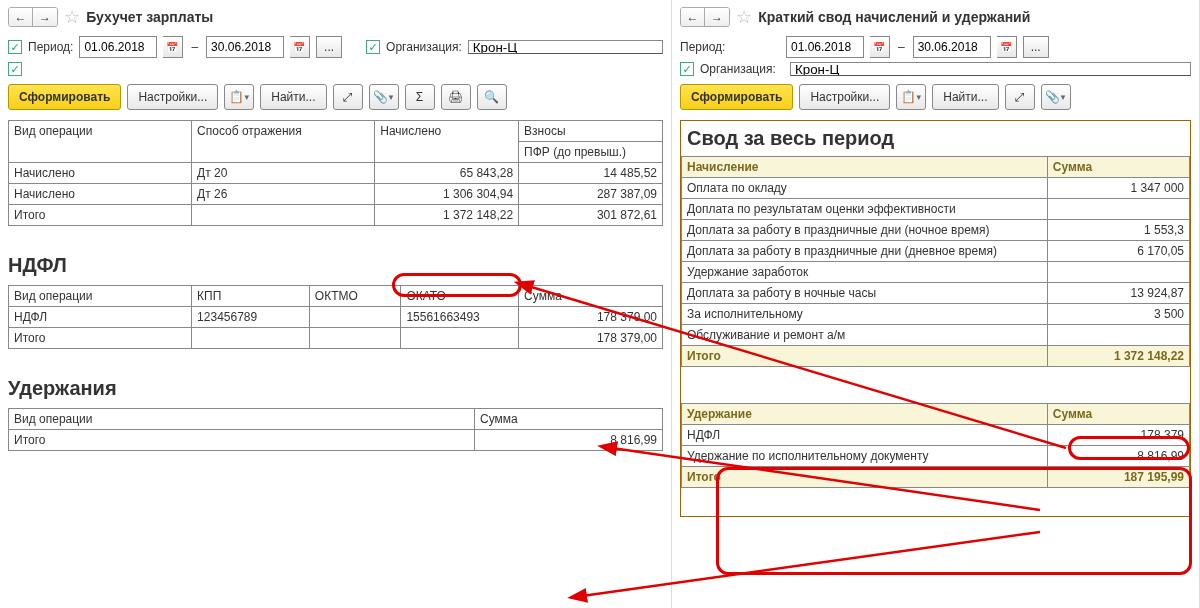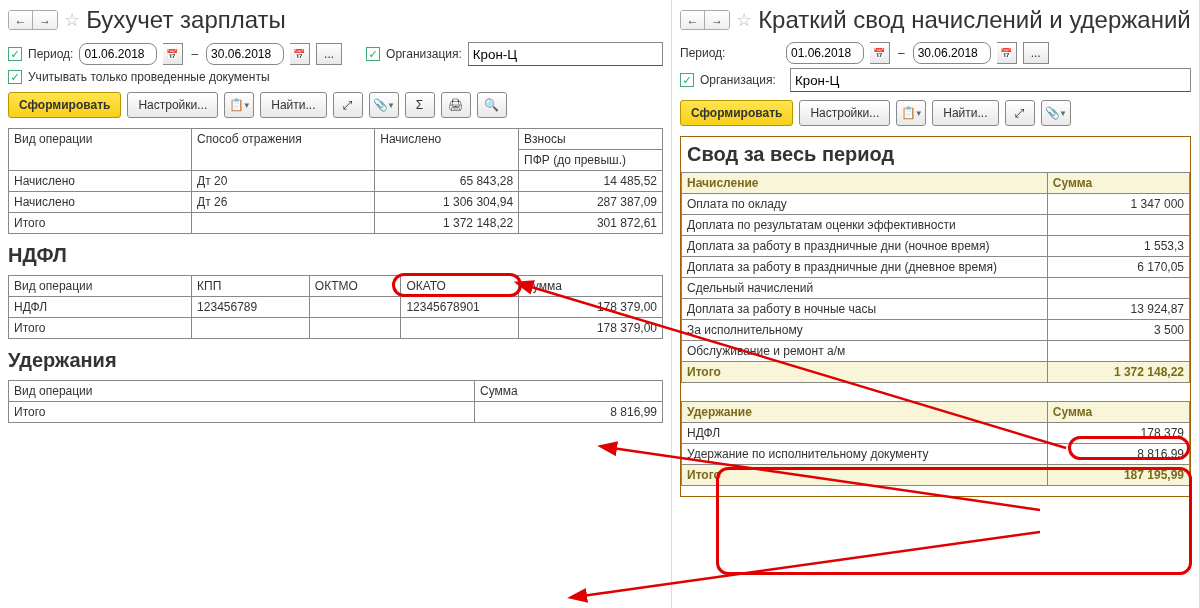--- a/index.html
+++ b/index.html
@@ -6,36 +6,36 @@
 body { font-family: Arial, sans-serif; font-size: 12px; color: #333; background: #fff; position: relative; width: 1200px; height: 608px; overflow: hidden; }
 .wrapper { display: flex; width: 100%; height: 100%; }
 .panel { padding: 6px 8px; border-right: 1px solid #ddd; }
 .panel.left { width: 56%; }
 .panel.right { width: 44%; }
 .hdr { display: flex; align-items: center; gap: 6px; margin-bottom: 8px; }
 .nav-btns { display: flex; border: 1px solid #aaa; border-radius: 3px; overflow: hidden; }
 .nav-btns span { width: 24px; height: 18px; display: flex; align-items: center; justify-content: center; border-right: 1px solid #aaa; background: linear-gradient(#fff,#eee); cursor: pointer; }
 .nav-btns span:last-child { border-right: none; }
 .star { font-size: 18px; color: #bbb; }
-.title { font-size: 24px; font-weight: normal; }
+.title { font-size: 14px; font-weight: bold; }
 .row { display: flex; align-items: center; gap: 6px; margin: 4px 0; flex-wrap: wrap; }
 .chk { width: 14px; height: 14px; border: 1px solid #4a7; display: inline-flex; align-items: center; justify-content: center; color: #1a6; font-size: 11px; background: #fff; }
 .lbl { font-size: 12px; }
 .inp { border: 1px solid #888; padding: 2px 4px; font-size: 12px; height: 22px; background: #fff; }
-.inp.date { width: 78px; border-radius: 8px; }
+.inp.date { width: 78px; }
 .cal-btn { width: 20px; height: 22px; border: 1px solid #888; border-left: none; background: linear-gradient(#fff,#e8e8e8); display: inline-flex; align-items: center; justify-content: center; font-size: 10px; }
 .dash { margin: 0 2px; }
 .dots-btn { width: 26px; height: 22px; border: 1px solid #888; background: linear-gradient(#fff,#e8e8e8); display: inline-flex; align-items: center; justify-content: center; }
-.org-inp { border: 1px solid #888; border-bottom: 1px solid #555; padding: 2px 4px; height: 24px; flex: 1; min-width: 120px; }
+.org-inp { border: 1px solid #888; border-bottom: 1px solid #555; padding: 2px 4px; height: 14px; flex: 1; min-width: 120px; }
 .toolbar { display: flex; align-items: center; gap: 6px; margin: 8px 0 10px 0; flex-wrap: wrap; }
 .btn { border: 1px solid #888; padding: 4px 10px; background: linear-gradient(#fff,#e8e8e8); border-radius: 3px; font-size: 12px; cursor: pointer; height: 26px; display: inline-flex; align-items: center; }
 .btn.yellow { background: linear-gradient(#ffe44d,#f8cf1a); border-color: #b89500; font-weight: bold; }
 .btn.icon { width: 30px; padding: 0; justify-content: center; }
 .dropdown-arrow::after { content: " ▾"; font-size: 9px; color: #666; }
-table { border-collapse: collapse; width: 100%; margin-bottom: 10px; }
+table { border-collapse: collapse; width: 100%; margin-bottom: 28px; }
 table.report td, table.report th { border: 1px solid #888; padding: 3px 5px; vertical-align: top; font-size: 12px; }
 table.report th { font-weight: normal; text-align: left; background: #fff; }
 table.report .num { text-align: right; }
 .section-h { font-size: 20px; font-weight: bold; margin: 6px 0 8px 0; }
 .svod-h { font-size: 20px; font-weight: bold; padding: 6px; }
 table.svod { border-collapse: collapse; width: 100%; }
 table.svod td, table.svod th { border: 1px solid #888; padding: 3px 5px; font-size: 12px; vertical-align: top; }
 table.svod th { background: #f9f5d8; color: #7a6a1e; font-weight: bold; text-align: left; }
 table.svod .num { text-align: right; }
 table.svod .total-row td { background: #f9f5d8; color: #7a6a1e; font-weight: bold; }
@@ -67,21 +67,20 @@
       <span class="cal-btn">📅</span>
       <span class="dots-btn">...</span>
       <span style="width:12px"></span>
       <span class="chk">✓</span>
       <span class="lbl">Организация:</span>
       <input class="org-inp" value="Крон-Ц" style="">
     </div>
 
     <div class="row">
       <span class="chk">✓</span>
-      <span class="lbl">Учитывать только проведенные документы</span>
     </div>
 
     <div class="toolbar">
       <span class="btn yellow">Сформировать</span>
       <span class="btn">Настройки...</span>
       <span class="btn icon dropdown-arrow">📋</span>
       <span class="btn">Найти...</span>
       <span class="btn icon">⤢</span>
       <span class="btn icon dropdown-arrow">📎</span>
       <span class="btn icon">Σ</span>
@@ -128,21 +127,21 @@
         <th style="width:28%">Вид операции</th>
         <th style="width:18%">КПП</th>
         <th style="width:14%">ОКТМО</th>
         <th style="width:18%">ОКАТО</th>
         <th style="width:22%">Сумма</th>
       </tr>
       <tr>
         <td>НДФЛ</td>
         <td>123456789</td>
         <td></td>
-        <td>12345678901</td>
+        <td>15561663493</td>
         <td class="num">178 379,00</td>
       </tr>
       <tr>
         <td>Итого</td>
         <td></td>
         <td></td>
         <td></td>
         <td class="num" id="left-total-ndfl">178 379,00</td>
       </tr>
     </tbody>
@@ -216,21 +215,21 @@
             </tr>
         <tr>
               <td>Доплата за работу в праздничные дни (ночное время)</td>
               <td class="num">1 553,3</td>
             </tr>
         <tr>
               <td>Доплата за работу в праздничные дни (дневное время)</td>
               <td class="num">6 170,05</td>
             </tr>
         <tr>
-              <td>Сдельный начислений</td>
+              <td>Удержание заработок</td>
               <td class="num"></td>
             </tr>
         <tr>
               <td>Доплата за работу в ночные часы</td>
               <td class="num">13 924,87</td>
             </tr>
         <tr>
               <td>За исполнительному</td>
               <td class="num">3 500</td>
             </tr>

